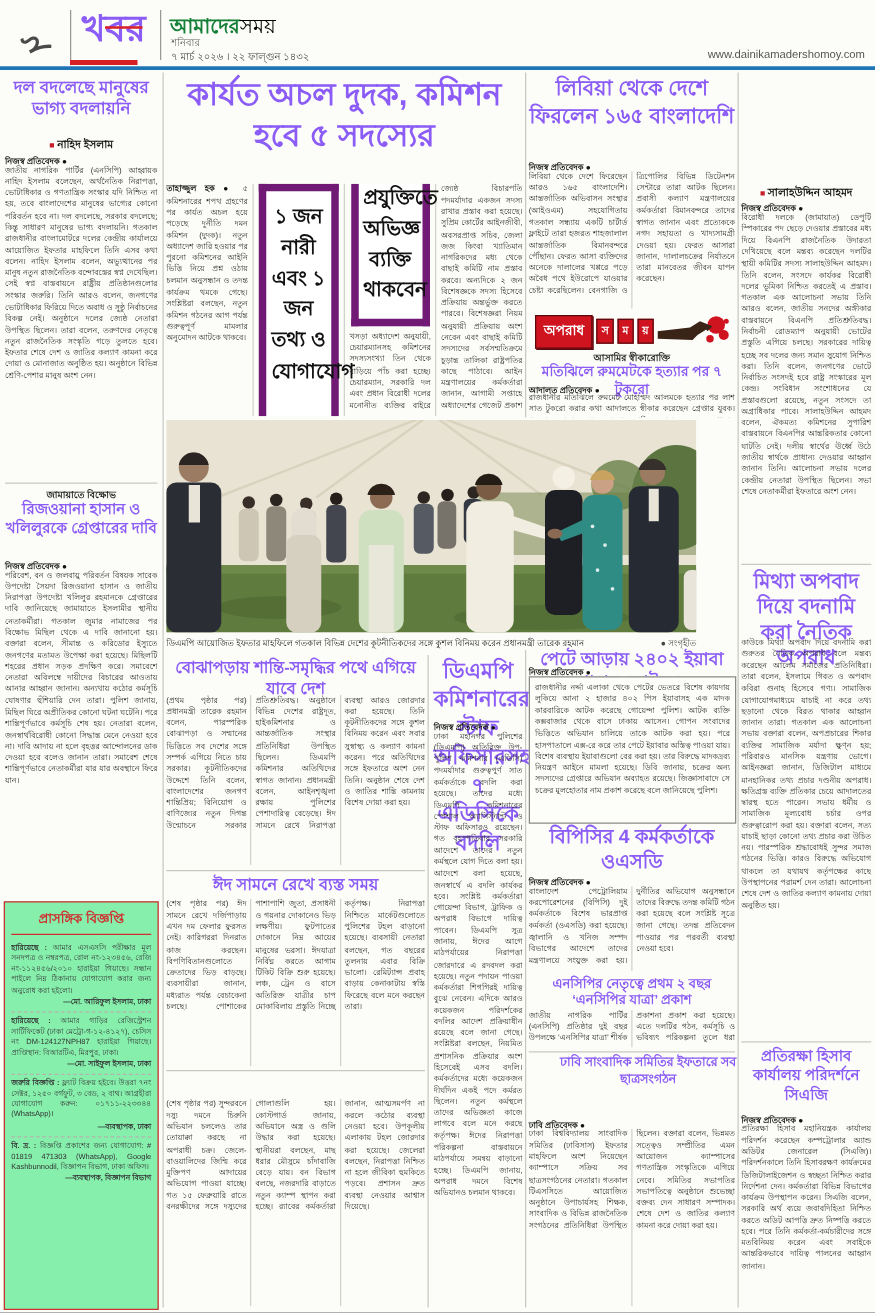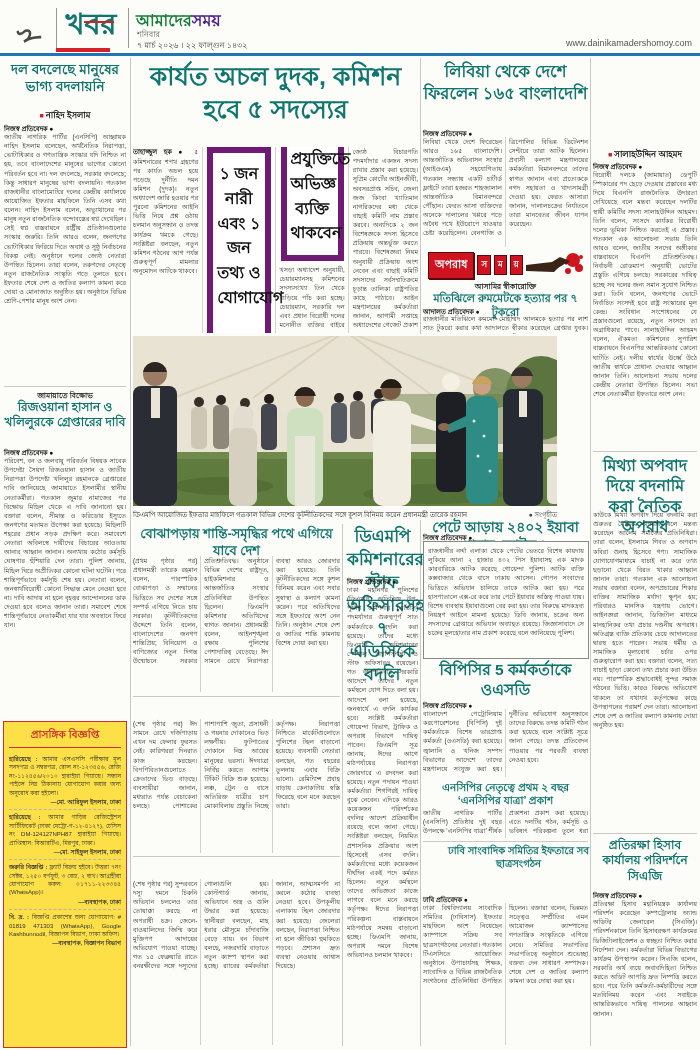--- a/index.html
+++ b/index.html
@@ -1,48 +1,48 @@
 <!DOCTYPE html>
 <html><head>
 <meta charset="utf-8">
 <style>
   html,body{margin:0;padding:0;background:#777;}
   #page{position:relative;width:700px;height:1050px;background:#fcfcf8;overflow:hidden;
         font-family:"Liberation Sans","DejaVu Sans",sans-serif;color:#222;}
   .abs{position:absolute;}
-  .hl{font-weight:bold;color:#0f766e;text-align:center;line-height:1.28;}
+  .hl{font-weight:bold;color:#8b5cf6;text-align:center;line-height:1.28;}
   .body{font-size:6.3px;line-height:1.45;text-align:justify;color:#2d2d2d;overflow:hidden;}
   .rep{font-size:6.6px;font-weight:bold;color:#111;}
   .author{font-size:8.5px;font-weight:bold;text-align:center;color:#111;}
   .sq{color:#c5202a;font-size:7px;margin-right:2px;}
   .kicker{font-size:7.5px;font-weight:bold;text-align:center;color:#222;}
   .vrule{position:absolute;width:1px;background:#c9c9c3;}
   .hrule{position:absolute;height:1px;background:#c9c9c3;}
   .cols2{columns:2;column-gap:7px;column-rule:1px solid #d2d2cc;}
   .cols3{columns:3;column-gap:7px;column-rule:1px solid #d2d2cc;}
   .cols4{columns:4;column-gap:8px;column-rule:1px solid #d2d2cc;}
   .pullquote{border:6px solid #701a75;padding:9px 4px;margin:4px 1px;font-weight:bold;
              font-size:16px;text-align:center;line-height:1.55;break-inside:avoid;color:#111;background:#fff;}
-  .notice-box{border:1.5px solid #cf2e2e;padding:5px 5px 2px 5px;background:#fde047;}
+  .notice-box{border:1.5px solid #cf2e2e;padding:5px 5px 2px 5px;background:#86efac;}
   .notice-title{color:#cf2e2e;font-weight:bold;font-size:10.5px;text-align:center;
                 border-bottom:1px solid #cf2e2e;padding-bottom:3px;margin-bottom:4px;}
   .nitem{font-size:6px;line-height:1.4;text-align:justify;color:#333;
          border-bottom:1px dashed #b5b5ad;padding:3px 0;}
   .nitem .lead{font-weight:bold;}
   .nsign{display:block;text-align:right;font-weight:bold;margin-top:1px;}
   .caption{font-size:6.8px;color:#222;}
   .credit{font-size:6.8px;color:#444;white-space:nowrap;}
   .crime-banner{display:flex;align-items:center;gap:3px;}
   .crime-w1{background:#cf1420;color:#fff;font-weight:bold;font-size:11px;padding:3px 6px;
             border:1px solid #5a0a0e;box-shadow:1px 1px 0 #5a0a0e;}
   .crime-l{background:#cf1420;color:#fff;font-weight:bold;font-size:8.5px;padding:2px 3px;
            border:1px solid #5a0a0e;}
   .yaba-box{border:1px solid #8a8a84;padding:4px;background:#fdfdf9;}
   .masthead-green{color:#168039;font-weight:bold;}
-  .masthead-red{color:#4c1d95;font-weight:bold;}
+  .masthead-red{color:#000000;font-weight:normal;}
 </style>
 </head>
 <body>
 
 <div id="page">
 
   <div class="abs" style="left:8px;top:6px;width:40px;height:44px;">
     <div style="transform:rotate(-52deg);transform-origin:center;font-size:30px;font-weight:bold;color:#4a4a4a;margin-top:4px;text-align:center;">২</div>
   </div>
   <div class="abs" style="left:56px;top:8px;width:1px;height:40px;background:#999;"></div>
@@ -185,20 +185,21 @@
   </div>
   <div class="abs" style="left:133px;top:509px;width:424px;display:flex;justify-content:space-between;">
     <span class="caption">ডিএমপি আয়োজিত ইফতার মাহফিলে গতকাল বিভিন্ন দেশের কূটনীতিকদের সঙ্গে কুশল বিনিময় করেন প্রধানমন্ত্রী তারেক রহমান</span>
     <span class="credit">● সংগৃহীত</span>
   </div>
 
   <div class="abs hl" style="left:133px;top:526px;width:207px;font-size:13px;">বোঝাপড়ায় শান্তি-সমৃদ্ধির পথে এগিয়ে যাবে দেশ</div>
   <div class="abs body cols3" style="left:133px;top:556px;width:207px;height:136px;">(প্রথম পৃষ্ঠার পর) প্রধানমন্ত্রী তারেক রহমান বলেন, পারস্পরিক বোঝাপড়া ও সম্মানের ভিত্তিতে সব দেশের সঙ্গে সম্পর্ক এগিয়ে নিতে চায় সরকার। কূটনীতিকদের উদ্দেশে তিনি বলেন, বাংলাদেশের জনগণ শান্তিপ্রিয়; বিনিয়োগ ও বাণিজ্যের নতুন দিগন্ত উন্মোচনে সরকার প্রতিশ্রুতিবদ্ধ। অনুষ্ঠানে বিভিন্ন দেশের রাষ্ট্রদূত, হাইকমিশনার ও আন্তর্জাতিক সংস্থার প্রতিনিধিরা উপস্থিত ছিলেন। ডিএমপি কমিশনার অতিথিদের স্বাগত জানান। প্রধানমন্ত্রী বলেন, আইনশৃঙ্খলা রক্ষায় পুলিশের পেশাদারিত্ব বেড়েছে। ঈদ সামনে রেখে নিরাপত্তা ব্যবস্থা আরও জোরদার করা হয়েছে। তিনি কূটনীতিকদের সঙ্গে কুশল বিনিময় করেন এবং সবার সুস্বাস্থ্য ও কল্যাণ কামনা করেন। পরে অতিথিদের সঙ্গে ইফতারে অংশ নেন তিনি। অনুষ্ঠান শেষে দেশ ও জাতির শান্তি কামনায় বিশেষ দোয়া করা হয়।</div>
 
   <div class="hrule" style="left:133px;top:696px;width:207px;"></div>
+  <div class="abs hl" style="left:133px;top:700px;width:207px;font-size:13px;">ঈদ সামনে রেখে ব্যস্ত সময়</div>
   <div class="abs body cols3" style="left:133px;top:719px;width:207px;height:134px;">(শেষ পৃষ্ঠার পর) ঈদ সামনে রেখে দর্জিপাড়ায় এখন দম ফেলার ফুরসত নেই। কারিগররা দিনরাত কাজ করছেন। বিপণিবিতানগুলোতে ক্রেতাদের ভিড় বাড়ছে। ব্যবসায়ীরা জানান, মধ্যরাত পর্যন্ত বেচাকেনা চলছে। পোশাকের পাশাপাশি জুতা, প্রসাধনী ও গয়নার দোকানেও ভিড় লক্ষণীয়। ফুটপাতের দোকানে নিম্ন আয়ের মানুষের ভরসা। ঈদযাত্রা নির্বিঘ্ন করতে আগাম টিকিট বিক্রি শুরু হয়েছে। লঞ্চ, ট্রেন ও বাসে অতিরিক্ত যাত্রীর চাপ মোকাবিলায় প্রস্তুতি নিচ্ছে কর্তৃপক্ষ। নিরাপত্তা নিশ্চিতে মার্কেটগুলোতে পুলিশের টহল বাড়ানো হয়েছে। ব্যবসায়ী নেতারা বলছেন, গত বছরের তুলনায় এবার বিক্রি ভালো। রেমিট্যান্স প্রবাহ বাড়ায় কেনাকাটায় স্বস্তি ফিরেছে বলে মনে করছেন তারা।</div>
 
   <div class="hrule" style="left:133px;top:856px;width:207px;"></div>
   <div class="abs body cols3" style="left:133px;top:879px;width:207px;height:166px;">(শেষ পৃষ্ঠার পর) সুন্দরবনে দস্যু দমনে চিরুনি অভিযান চললেও তার তোয়াক্কা করছে না অপরাধী চক্র। জেলে-বাওয়ালিদের জিম্মি করে মুক্তিপণ আদায়ের অভিযোগ পাওয়া যাচ্ছে। গত ১৫ ফেব্রুয়ারি রাতে বনরক্ষীদের সঙ্গে দস্যুদের গোলাগুলি হয়। কোস্টগার্ড জানায়, অভিযানে অস্ত্র ও গুলি উদ্ধার করা হয়েছে। স্থানীয়রা বলছেন, মাছ ধরার মৌসুমে চাঁদাবাজি বেড়ে যায়। বন বিভাগ বলছে, নজরদারি বাড়াতে নতুন ক্যাম্প স্থাপন করা হচ্ছে। র‍্যাবের কর্মকর্তারা জানান, আত্মসমর্পণ না করলে কঠোর ব্যবস্থা নেওয়া হবে। উপকূলীয় এলাকায় টহল জোরদার করা হয়েছে। জেলেরা বলছেন, নিরাপত্তা নিশ্চিত না হলে জীবিকা হুমকিতে পড়বে। প্রশাসন দ্রুত ব্যবস্থা নেওয়ার আশ্বাস দিয়েছে।</div>
 
   <div class="abs hl" style="left:347px;top:526px;width:71px;font-size:17px;line-height:1.35;">ডিএমপি কমিশনারের স্টাফ অফিসারসহ ৭ এডিসিকে বদলি</div>
   <div class="abs rep" style="left:347px;top:576px;width:71px;">নিজস্ব প্রতিবেদক ●</div>
   <div class="abs body" style="left:347px;top:585px;width:71px;height:460px;">ঢাকা মহানগর পুলিশের (ডিএমপি) অতিরিক্ত উপ-পুলিশ কমিশনার (এডিসি) পদমর্যাদার গুরুত্বপূর্ণ সাত কর্মকর্তাকে বদলি করা হয়েছে। তাদের মধ্যে ডিএমপি কমিশনারের স্পেশাল অ্যাসিস্ট্যান্ট ও স্টাফ অফিসারও রয়েছেন। গত বৃহস্পতিবার সরকারি আদেশে তাদের নতুন কর্মস্থলে যোগ দিতে বলা হয়। আদেশে বলা হয়েছে, জনস্বার্থে এ বদলি কার্যকর হবে। সংশ্লিষ্ট কর্মকর্তারা গোয়েন্দা বিভাগ, ট্রাফিক ও অপরাধ বিভাগে দায়িত্ব পাবেন। ডিএমপি সূত্র জানায়, ঈদের আগে মাঠপর্যায়ের নিরাপত্তা জোরদারে এ রদবদল করা হয়েছে। নতুন পদায়ন পাওয়া কর্মকর্তারা শিগগিরই দায়িত্ব বুঝে নেবেন। এদিকে আরও কয়েকজন পরিদর্শকের বদলির আদেশ প্রক্রিয়াধীন রয়েছে বলে জানা গেছে। সংশ্লিষ্টরা বলছেন, নিয়মিত প্রশাসনিক প্রক্রিয়ার অংশ হিসেবেই এসব বদলি। কর্মকর্তাদের মধ্যে কয়েকজন দীর্ঘদিন একই পদে কর্মরত ছিলেন। নতুন কর্মস্থলে তাদের অভিজ্ঞতা কাজে লাগবে বলে মনে করছে কর্তৃপক্ষ। ঈদের নিরাপত্তা পরিকল্পনা বাস্তবায়নে মাঠপর্যায়ে সমন্বয় বাড়ানো হচ্ছে। ডিএমপি জানায়, অপরাধ দমনে বিশেষ অভিযানও চলমান থাকবে।</div>
 
   <div class="abs hl" style="left:423px;top:60px;width:165px;font-size:16.5px;line-height:1.35;">লিবিয়া থেকে দেশে ফিরলেন ১৬৫ বাংলাদেশি</div>
@@ -223,21 +224,21 @@
   <div class="abs hl" style="left:423px;top:291px;width:165px;font-size:11px;">মতিঝিলে রুমমেটকে হত্যার পর ৭ টুকরো</div>
   <div class="abs rep" style="left:423px;top:306px;width:165px;">আদালত প্রতিবেদক ●</div>
   <div class="abs body" style="left:423px;top:314px;width:165px;height:20px;">রাজধানীর মতিঝিলে রুমমেট মোহাম্মদ আলমকে হত্যার পর লাশ সাত টুকরো করার কথা আদালতে স্বীকার করেছেন গ্রেপ্তার যুবক। গতকাল ঢাকার মুখ্য মহানগর হাকিম আদালতে ১৬৪ ধারায় জবানবন্দিতে তিনি হত্যার লোমহর্ষক বর্ণনা দেন। পরে বিচারক তাকে কারাগারে পাঠানোর আদেশ দেন।</div>
 
   <div class="abs hl" style="left:423px;top:519px;width:165px;font-size:14px;">পেটে আড়ায় ২৪০২ ইয়াবা পাচার, আটক ১</div>
   <div class="abs rep" style="left:423px;top:532px;width:165px;">নিজস্ব প্রতিবেদক ●</div>
   <div class="abs yaba-box" style="left:423px;top:541px;width:156px;height:108px;overflow:hidden;">
     <div class="body" style="height:100%;">রাজধানীর নর্দ্দা এলাকা থেকে পেটের ভেতরে বিশেষ কায়দায় লুকিয়ে আনা ২ হাজার ৪০২ পিস ইয়াবাসহ এক মাদক কারবারিকে আটক করেছে গোয়েন্দা পুলিশ। আটক ব্যক্তি কক্সবাজার থেকে বাসে ঢাকায় আসেন। গোপন সংবাদের ভিত্তিতে অভিযান চালিয়ে তাকে আটক করা হয়। পরে হাসপাতালে এক্স-রে করে তার পেটে ইয়াবার অস্তিত্ব পাওয়া যায়। বিশেষ ব্যবস্থায় ইয়াবাগুলো বের করা হয়। তার বিরুদ্ধে মাদকদ্রব্য নিয়ন্ত্রণ আইনে মামলা হয়েছে। ডিবি জানায়, চক্রের অন্য সদস্যদের গ্রেপ্তারে অভিযান অব্যাহত রয়েছে। জিজ্ঞাসাবাদে সে চক্রের মূলহোতার নাম প্রকাশ করেছে বলে জানিয়েছে পুলিশ।</div>
   </div>
 
-  <div class="abs hl" style="left:423px;top:660px;width:165px;font-size:15.5px;">বিপিসির 5 কর্মকর্তাকে ওএসডি</div>
+  <div class="abs hl" style="left:423px;top:660px;width:165px;font-size:15.5px;">বিপিসির 4 কর্মকর্তাকে ওএসডি</div>
   <div class="abs rep" style="left:423px;top:700px;width:165px;">নিজস্ব প্রতিবেদক ●</div>
   <div class="abs body cols2" style="left:423px;top:709px;width:165px;height:68px;">বাংলাদেশ পেট্রোলিয়াম করপোরেশনের (বিপিসি) দুই কর্মকর্তাকে বিশেষ ভারপ্রাপ্ত কর্মকর্তা (ওএসডি) করা হয়েছে। জ্বালানি ও খনিজ সম্পদ বিভাগের আদেশে তাদের মন্ত্রণালয়ে সংযুক্ত করা হয়। দুর্নীতির অভিযোগ অনুসন্ধানে তাদের বিরুদ্ধে তদন্ত কমিটি গঠন করা হয়েছে বলে সংশ্লিষ্ট সূত্রে জানা গেছে। তদন্ত প্রতিবেদন পাওয়ার পর পরবর্তী ব্যবস্থা নেওয়া হবে।</div>
 
   <div class="abs hl" style="left:423px;top:781px;width:165px;font-size:10.5px;">এনসিপির নেতৃত্বে প্রথম ২ বছর ‘এনসিপির যাত্রা’ প্রকাশ</div>
   <div class="abs body cols2" style="left:423px;top:808px;width:165px;height:30px;">জাতীয় নাগরিক পার্টির (এনসিপি) প্রতিষ্ঠার দুই বছর উপলক্ষে ‘এনসিপির যাত্রা’ শীর্ষক প্রকাশনা প্রকাশ করা হয়েছে। এতে দলটির গঠন, কর্মসূচি ও ভবিষ্যৎ পরিকল্পনা তুলে ধরা হয়। গতকাল এক অনুষ্ঠানে প্রকাশনাটির মোড়ক উন্মোচন করেন দলের শীর্ষ নেতারা।</div>
 
   <div class="hrule" style="left:423px;top:841px;width:165px;"></div>
   <div class="abs hl" style="left:436px;top:845px;width:165px;font-size:10px;">ঢাবি সাংবাদিক সমিতির ইফতারে সব ছাত্রসংগঠন</div>
   <div class="abs rep" style="left:423px;top:894px;width:165px;">ঢাবি প্রতিবেদক ●</div>
   <div class="abs body cols2" style="left:423px;top:903px;width:165px;height:142px;">ঢাকা বিশ্ববিদ্যালয় সাংবাদিক সমিতির (ঢাবিসাস) ইফতার মাহফিলে অংশ নিয়েছেন ক্যাম্পাসে সক্রিয় সব ছাত্রসংগঠনের নেতারা। গতকাল টিএসসিতে আয়োজিত অনুষ্ঠানে উপাচার্যসহ শিক্ষক, সাংবাদিক ও বিভিন্ন রাজনৈতিক সংগঠনের প্রতিনিধিরা উপস্থিত ছিলেন। বক্তারা বলেন, ভিন্নমত সত্ত্বেও সম্প্রীতির এমন আয়োজন ক্যাম্পাসের গণতান্ত্রিক সংস্কৃতিকে এগিয়ে নেবে। সমিতির সভাপতির সভাপতিত্বে অনুষ্ঠানে শুভেচ্ছা বক্তব্য দেন সাধারণ সম্পাদক। শেষে দেশ ও জাতির কল্যাণ কামনা করে দোয়া করা হয়।</div>

